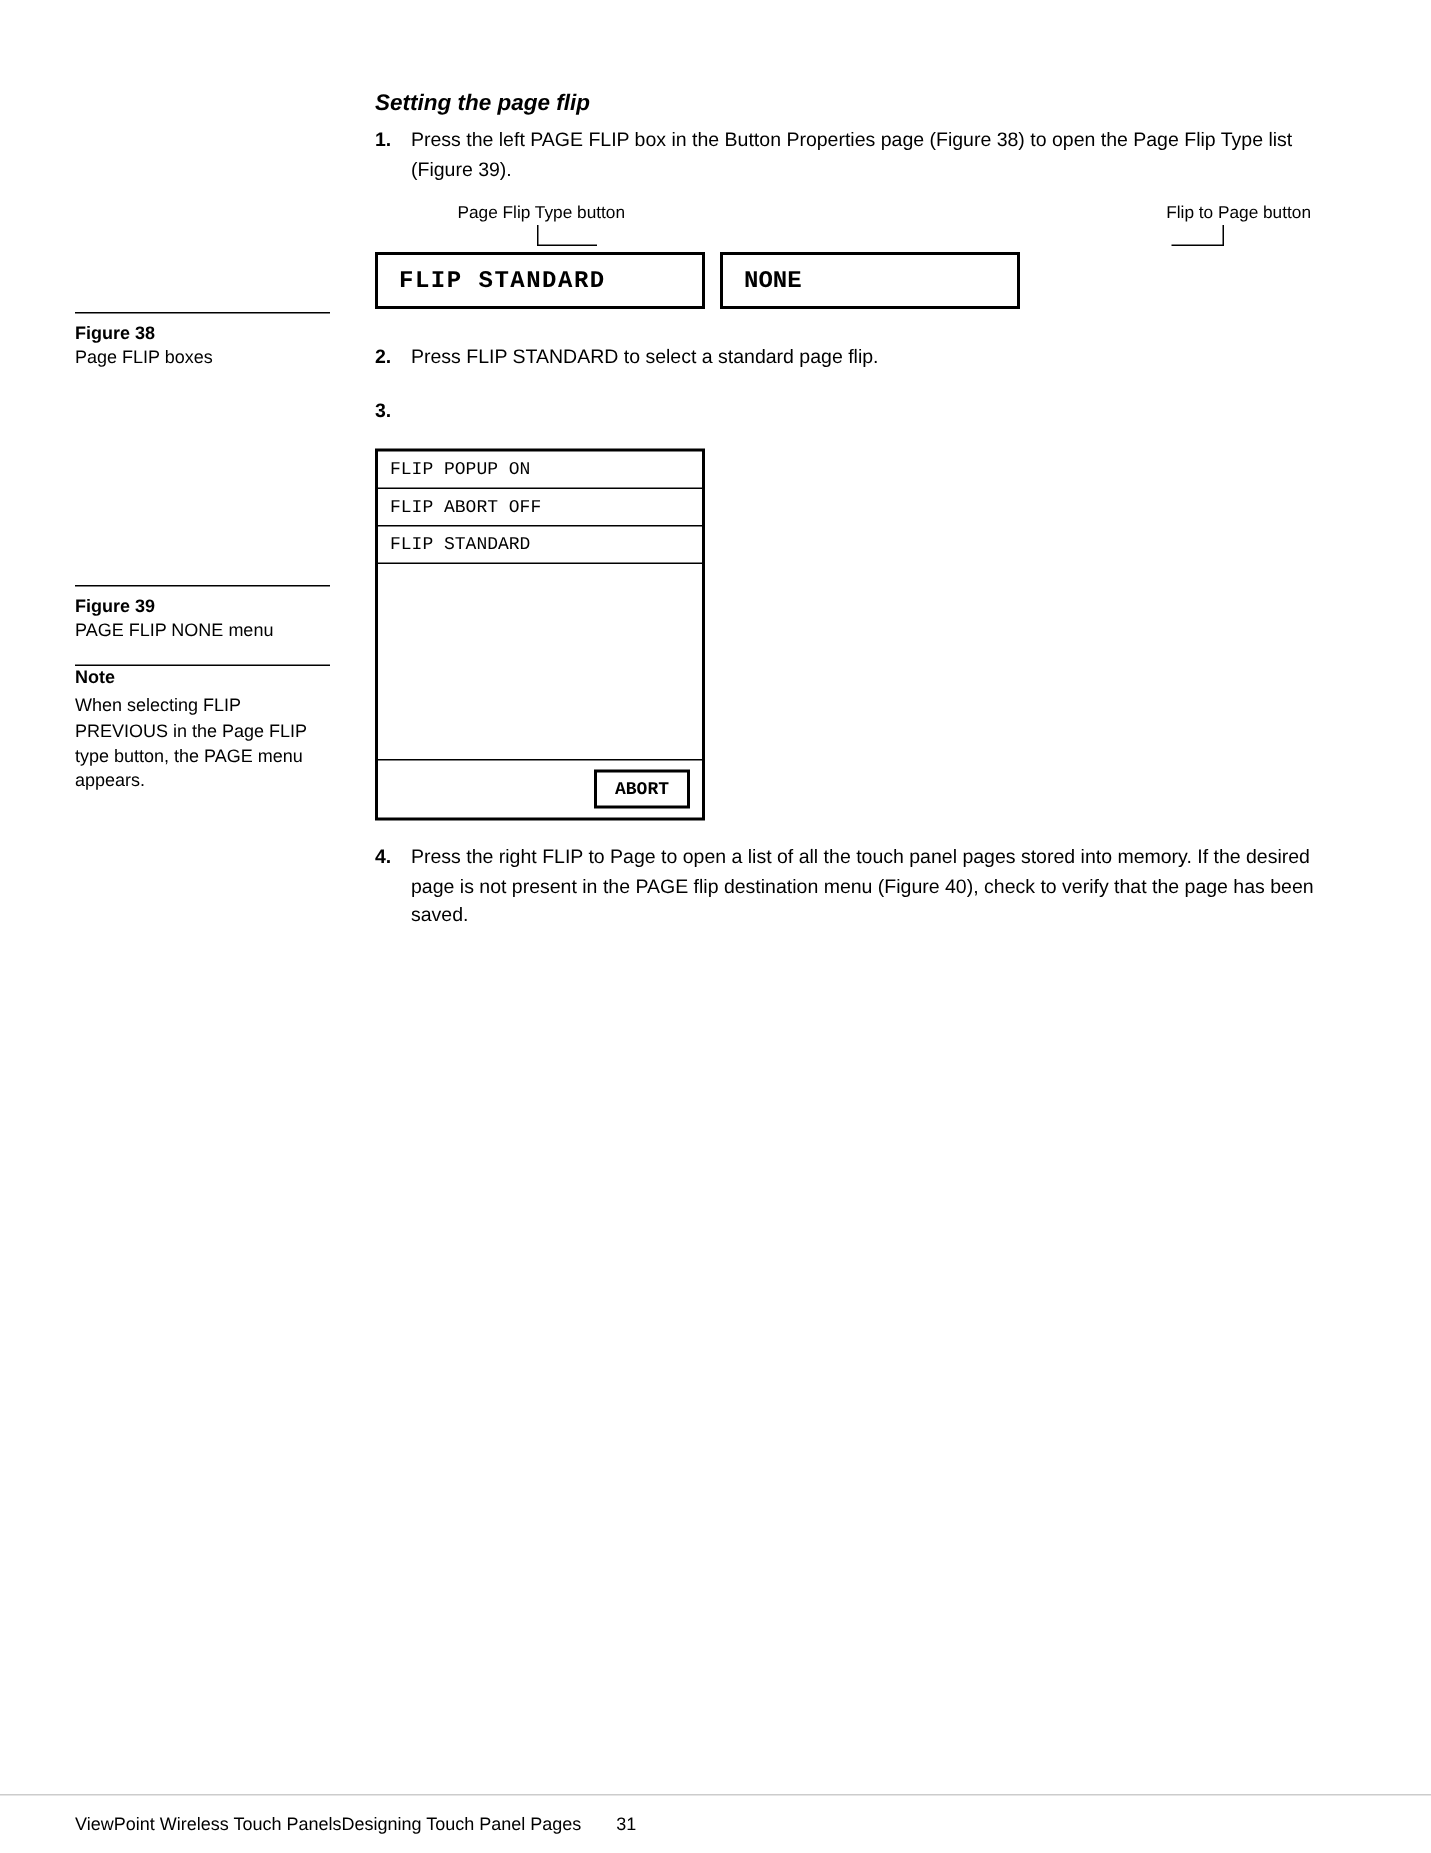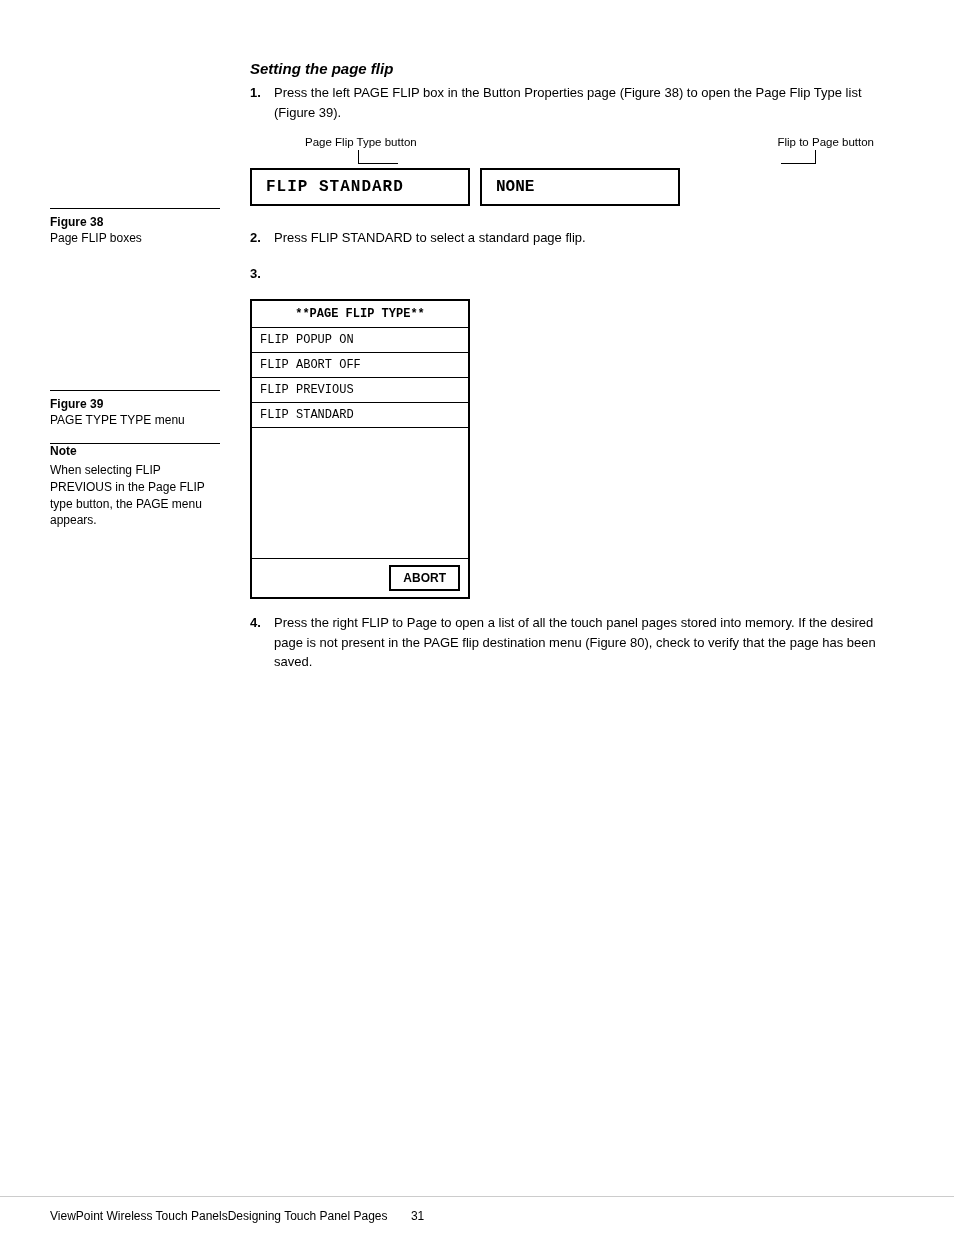--- a/index.html
+++ b/index.html
@@ -210,21 +210,21 @@
     .flip-abort-row {
       display: flex;
       justify-content: flex-end;
       padding: 6px 8px;
       border-top: 1px solid #000;
     }
 
     .abort-btn {
       border: 2px solid #000;
       padding: 4px 12px;
-      font-family: Liberation Sans, sans-serif;
+      font-family: Liberation Mono, monospace;
       font-size: 12px;
       font-weight: bold;
       background: #fff;
     }
 
     
     .sidebar-section {
       margin-bottom: 0;
     }
 
@@ -267,21 +267,21 @@
 
       <div class="figure-label sidebar-section">
         <div class="figure-title">Figure 38</div>
         <div class="figure-desc">Page FLIP boxes</div>
       </div>
 
       <div class="spacer-before-fig39"></div>
 
       <div class="figure-label sidebar-section">
         <div class="figure-title">Figure 39</div>
-        <div class="figure-desc">PAGE TYPE TYPE menu</div>
+        <div class="figure-desc">PAGE FLIP NONE menu</div>
       </div>
 
       <div class="note-block" style="margin-top: 16px;">
         <div class="note-title">Note</div>
         <div class="note-text">When selecting FLIP PREVIOUS in the Page FLIP type button, the PAGE menu appears.</div>
       </div>
     </div>
 
     <div class="content-area">
 
@@ -311,35 +311,33 @@
           <span class="step-number">2.</span>
           <span class="step-text">Press FLIP STANDARD to select a standard page flip.</span>
         </div>
 
         <div class="step-item steps-gap">
           <span class="step-number">3.</span>
         </div>
 
         <div class="figure39-container">
           <div class="flip-type-menu">
-            <div class="flip-menu-header">**PAGE FLIP TYPE**</div>
             <div class="flip-menu-item">FLIP POPUP ON</div>
             <div class="flip-menu-item">FLIP ABORT OFF</div>
-            <div class="flip-menu-item">FLIP PREVIOUS</div>
             <div class="flip-menu-item">FLIP STANDARD</div>
             <div class="flip-menu-body"></div>
             <div class="flip-abort-row">
               <button class="abort-btn">ABORT</button>
             </div>
           </div>
         </div>
 
         <div class="step-item steps-gap">
           <span class="step-number">4.</span>
-          <span class="step-text">Press the right FLIP to Page to open a list of all the touch panel pages stored into memory. If the desired page is not present in the PAGE flip destination menu (Figure 80), check to verify that the page has been saved.</span>
+          <span class="step-text">Press the right FLIP to Page to open a list of all the touch panel pages stored into memory. If the desired page is not present in the PAGE flip destination menu (Figure 40), check to verify that the page has been saved.</span>
         </div>
 
       </ol>
     </div>
   </div>
 
   <div class="page-footer">
     <span>ViewPoint Wireless Touch Panels</span>
     <span>
       <span>Designing Touch Panel Pages</span>

